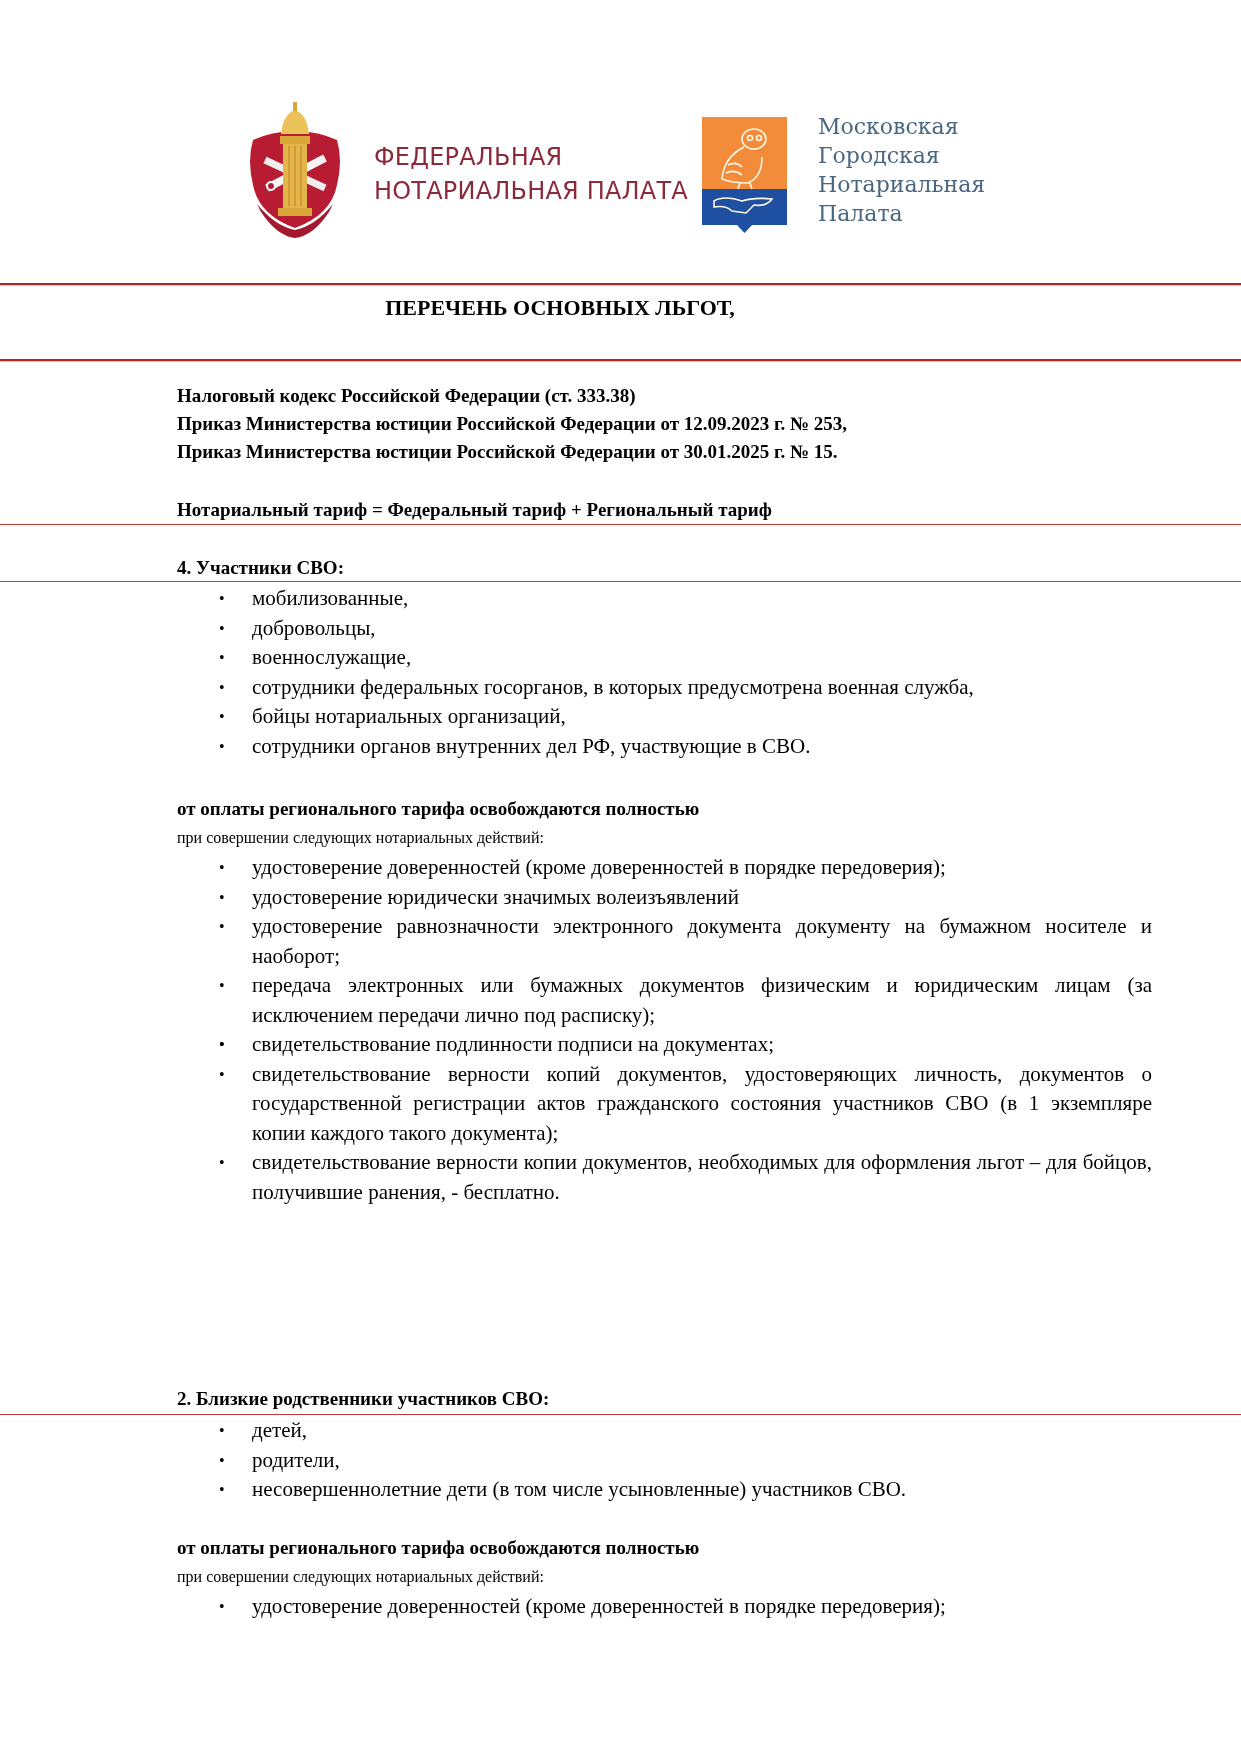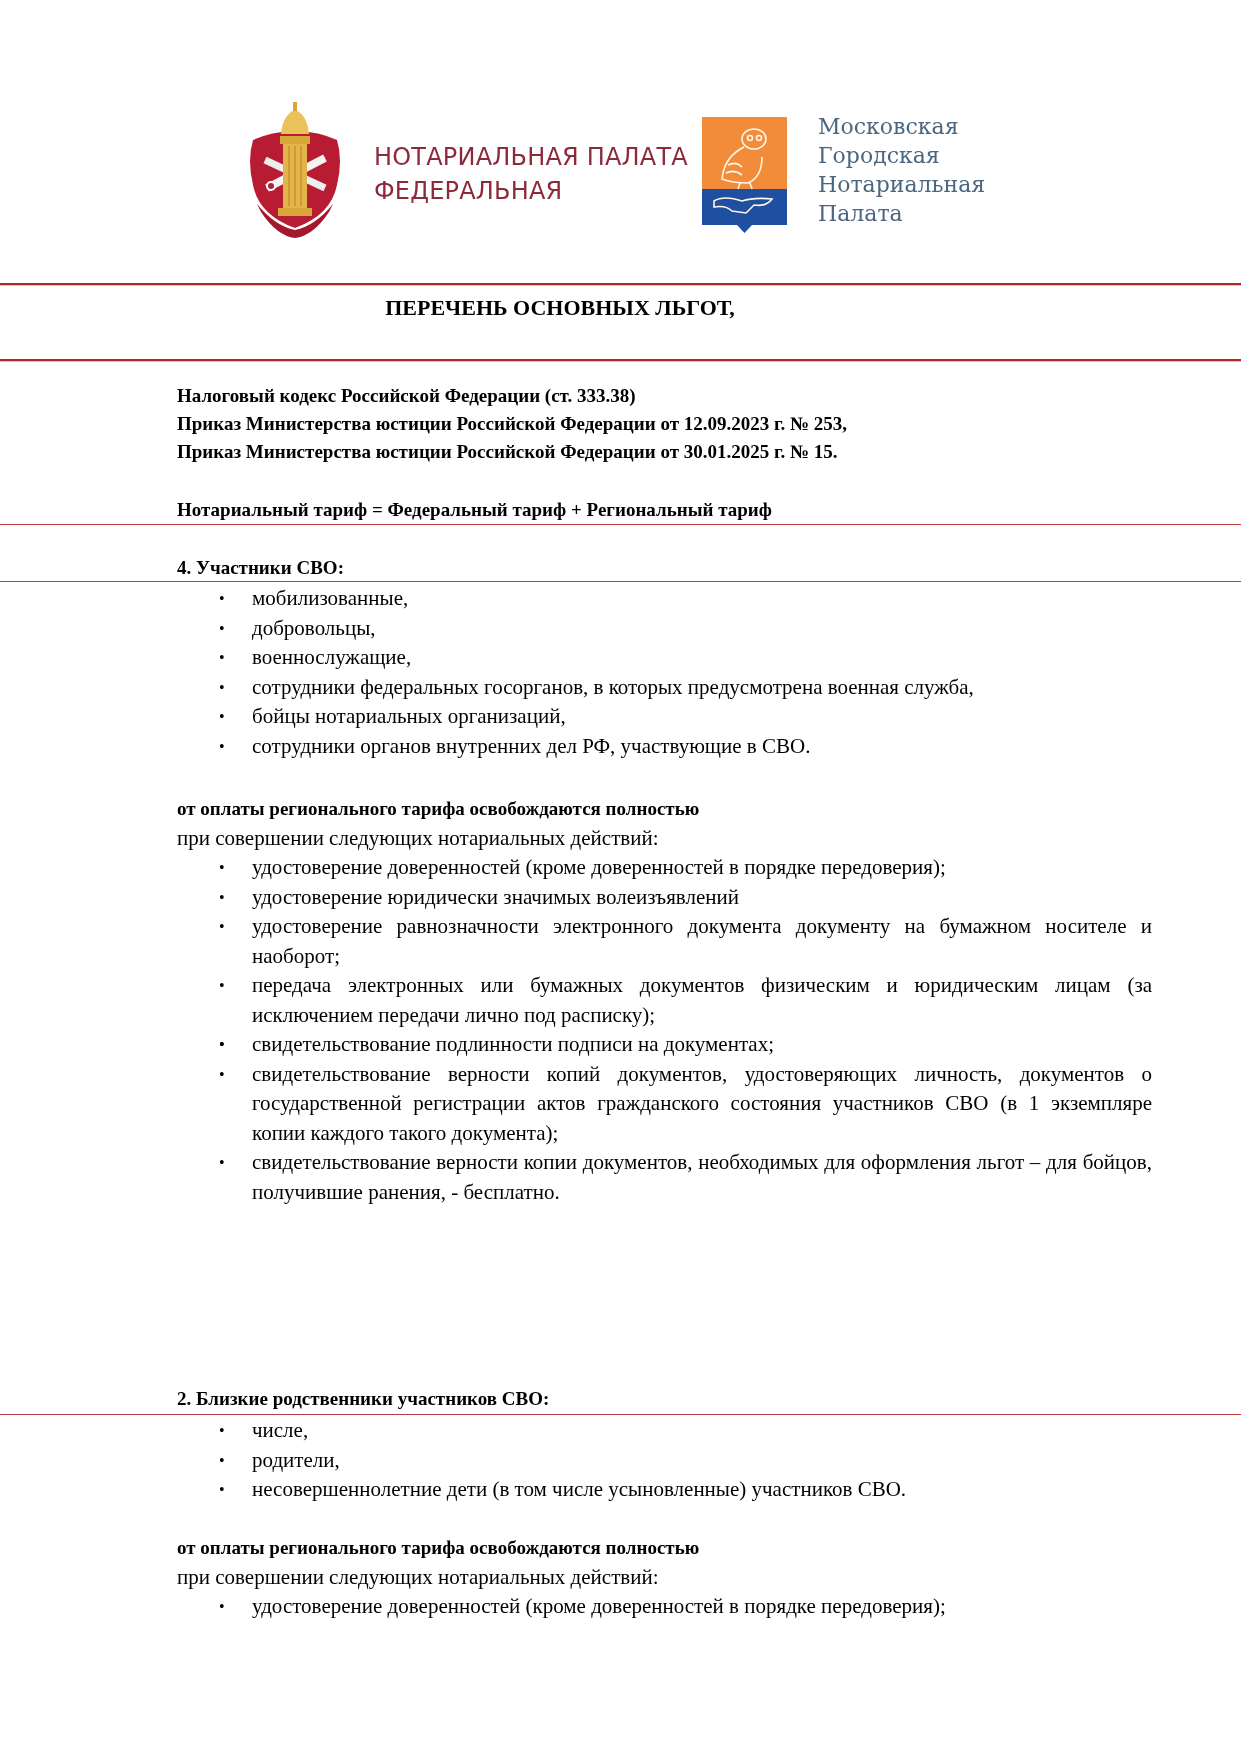--- a/index.html
+++ b/index.html
@@ -7,21 +7,21 @@
            font-family: "Liberation Serif", "DejaVu Serif", serif; color: #000; }
     .abs { position: absolute; }
     .rule { position: absolute; left: 0; width: 1241px; height: 2px; background: #b3262c; box-shadow: 0 1px 0 #f2b5b8; }
     .rule.thin { height: 1px; box-shadow: none; background: #c0393f; }
     
     .fnp-text { font-family: "DejaVu Sans", sans-serif; color: #8c2a3c; font-size: 24px; line-height: 34px; letter-spacing: 0.2px; }
     .mgnp-text { font-family: "DejaVu Serif", serif; color: #4a6680; font-size: 22px; line-height: 29px; }
     
     .title { left: 0; width: 1120px; text-align: center; font-weight: bold; font-size: 22px; line-height: 28px; }
     .bold-line { font-weight: bold; font-size: 19px; line-height: 28px; white-space: nowrap; }
-    .para { font-size: 21px; line-height: 28px; white-space: nowrap; }
+    .para { font-size: 16px; line-height: 28px; white-space: nowrap; }
     ul.blist { position: absolute; left: 0; margin: 0; padding: 0; list-style: none; }
     ul.blist li { position: relative; padding-left: 252px; width: 900px; font-size: 21px; line-height: 29.5px; text-align: justify; }
     ul.blist li .bullet { position: absolute; left: 219px; top: 0; font-size: 16px; }
     ul.blist li .sub { display: block; }
   </style>
 </head>
 <body>
 
 <div class="abs" style="left:245px; top:100px; width:100px; height:140px;">
   <svg width="100" height="140" viewBox="0 0 100 140">
@@ -34,22 +34,22 @@
     <rect x="35" y="36" width="30" height="8" fill="#d9a63a"></rect>
     <rect x="33" y="108" width="34" height="8" fill="#d9a63a"></rect>
     <path d="M36 34 Q38 14 50 10 Q62 14 64 34 Z" fill="#ebc25a"></path>
     <rect x="48" y="2" width="4" height="9" fill="#d9a63a"></rect>
     <line x1="44" y1="46" x2="44" y2="106" stroke="#c8952e" stroke-width="1.5"></line>
     <line x1="50" y1="46" x2="50" y2="106" stroke="#c8952e" stroke-width="1.5"></line>
     <line x1="56" y1="46" x2="56" y2="106" stroke="#c8952e" stroke-width="1.5"></line>
   </svg>
 </div>
 <div class="abs fnp-text" style="left:374px; top:140px;">
+  <div>ФЕДЕРАЛЬНАЯ</div>
   <div>НОТАРИАЛЬНАЯ ПАЛАТА</div>
-  <div>ФЕДЕРАЛЬНАЯ</div>
 </div>
 
 <div class="abs" style="left:702px; top:117px; width:85px; height:118px;">
   <svg width="85" height="118" viewBox="0 0 85 118">
     <rect x="0" y="0" width="85" height="72" fill="#f28c3a"></rect>
     <path d="M0 72 H85 V108 H50 L42.5 116 L35 108 H0 Z" fill="#1f4fa0"></path>
     <g fill="none" stroke="#fff6e6" stroke-width="1.6">
       <ellipse cx="52" cy="22" rx="12" ry="10"></ellipse>
       <circle cx="48" cy="21" r="2.5"></circle>
       <circle cx="57" cy="21" r="2.5"></circle>
@@ -106,21 +106,21 @@
   <li><span class="bullet">•</span></li>
   <li><span class="bullet">•</span><span>свидетельствование подлинности подписи на документах;</span></li>
   <li><span class="bullet">•</span><span>свидетельствование верности копий документов, удостоверяющих личность, документов о государственной регистрации актов гражданского состояния участников СВО (в 1 экземпляре копии каждого такого документа);</span></li>
   <li><span class="bullet">•</span><span>свидетельствование верности копии документов, необходимых для оформления льгот – для бойцов, получившие ранения, - бесплатно.</span></li>
 </ul>
 
 <div class="abs bold-line" style="left:177px; top:1385px;">2. Близкие родственники участников СВО:</div>
 <div class="rule thin" style="top:1414px;"></div>
 
 <ul class="blist" style="top:1416px;">
-  <li><span class="bullet">•</span><span>числе,</span></li>
+  <li><span class="bullet">•</span><span>детей,</span></li>
   <li><span class="bullet">•</span><span>родители,</span></li>
   <li><span class="bullet">•</span><span>несовершеннолетние дети (в том числе усыновленные) участников СВО.</span></li>
 </ul>
 
 <div class="abs bold-line" style="left:177px; top:1534px;">от оплаты регионального тарифа освобождаются полностью</div>
 <div class="abs para" style="left:177px; top:1563px;">при совершении следующих нотариальных действий:</div>
 
 <ul class="blist" style="top:1592px;">
   <li><span class="bullet">•</span><span>удостоверение доверенностей (кроме доверенностей в порядке передоверия);</span></li>
 </ul>

